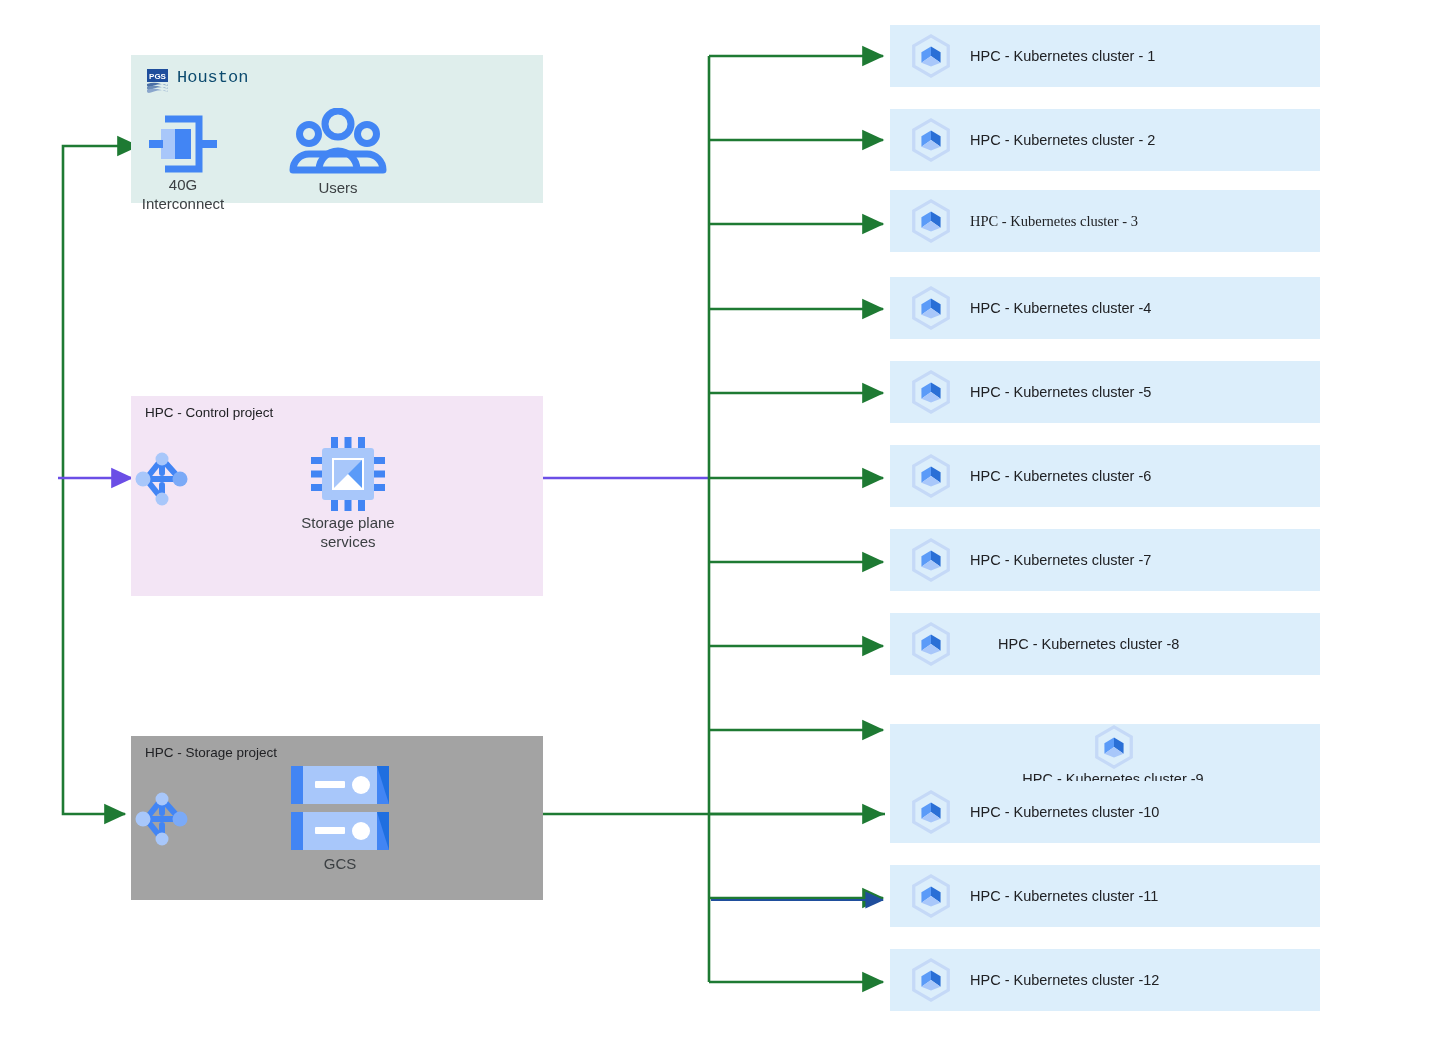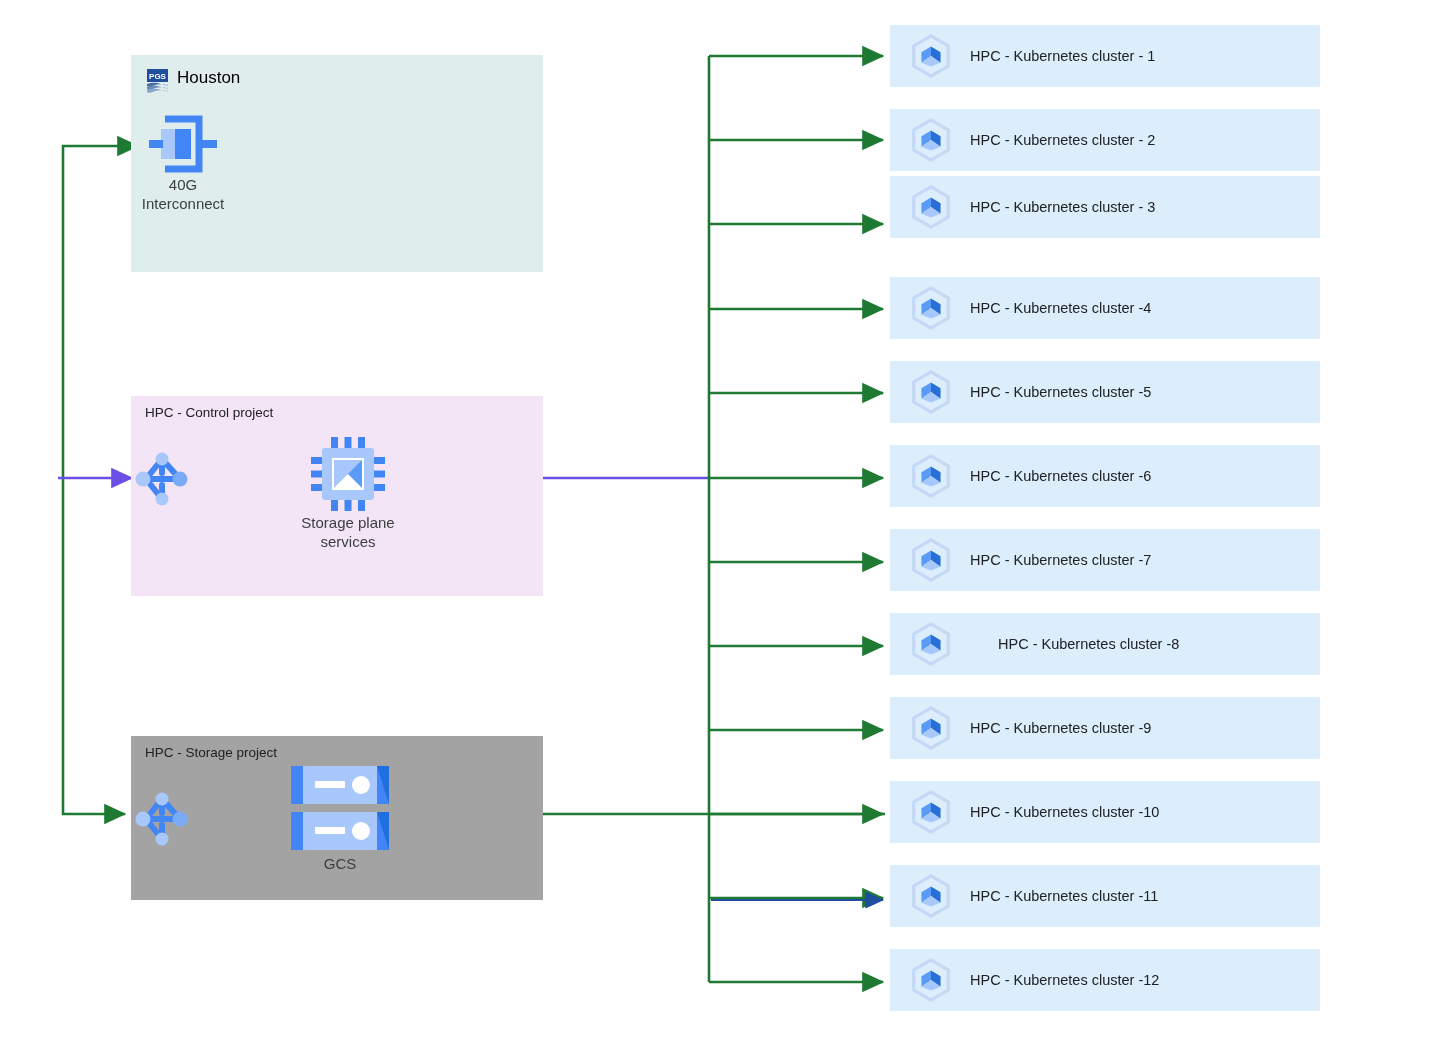--- a/index.html
+++ b/index.html
@@ -13,25 +13,25 @@
   }
   #canvas{position:absolute;inset:0;width:1456px;height:1048px;}
   #edges{position:absolute;left:0;top:0;width:1456px;height:1048px;pointer-events:none;}
 
   
   .panel{position:absolute;box-sizing:border-box;}
   .panel-title{
     position:absolute;left:14px;top:8px;
     font-size:13.5px;line-height:18px;color:#202124;white-space:nowrap;
   }
-  #panel-houston{left:131px;top:55px;width:412px;height:217px;background:#dfeeec;}
+  #panel-houston{left:131px;top:55px;width:412px;height:148px;background:#dfeeec;}
   #panel-control{left:131px;top:396px;width:412px;height:200px;background:#f3e5f5;}
   #panel-storage{left:131px;top:736px;width:412px;height:164px;background:#a3a3a3;}
 
-  #panel-houston .panel-title{left:46px;top:14px;font-size:17px;color:#000000;}
+  #panel-houston .panel-title{left:46px;top:14px;font-size:17px;color:#0c4a6e;font-family:Liberation Mono, monospace;}
 
   
   .pgs-logo{position:absolute;left:14px;top:13px;width:26px;height:26px;}
 
   
   .node{position:absolute;text-align:center;}
   .node-label{
     font-size:15px;line-height:19px;color:#3c4043;white-space:pre-line;
     margin-top:2px;
   }
@@ -154,20 +154,30 @@
       <path d="M16,4 h34 v50 h-34" fill="none" stroke="#4285f4" stroke-width="7"></path>
       <rect x="12" y="14" width="14" height="30" fill="#a8c7fa"></rect>
       <rect x="26" y="14" width="16" height="30" fill="#4285f4"></rect>
       <rect x="0" y="25" width="14" height="8" fill="#4285f4"></rect>
       <rect x="52" y="25" width="16" height="8" fill="#4285f4"></rect>
     </svg>
     <div class="node-label">40G
 Interconnect</div>
   </div>
 
+  <div class="node" id="node-users">
+    <svg class="node-icon" width="100" height="68" viewBox="0 0 100 68" xmlns="http://www.w3.org/2000/svg">
+      <circle cx="50" cy="16" r="13" fill="none" stroke="#4285f4" stroke-width="7"></circle>
+      <circle cx="21" cy="26" r="9.5" fill="none" stroke="#4285f4" stroke-width="7"></circle>
+      <circle cx="79" cy="26" r="9.5" fill="none" stroke="#4285f4" stroke-width="7"></circle>
+      <path d="M5,62 a16,16 0 0 1 16,-16 h58 a16,16 0 0 1 16,16 z" fill="none" stroke="#4285f4" stroke-width="7" stroke-linejoin="round"></path>
+      <path d="M31,62 a19,19 0 0 1 38,0" fill="none" stroke="#4285f4" stroke-width="7"></path>
+    </svg>
+    <div class="node-label">Users</div>
+  </div>
 
   <div class="panel" id="panel-control">
     <div class="panel-title">HPC - Control project</div>
   </div>
 
   <div class="node" id="node-ctrl-vpc">
     <svg class="node-icon" width="58" height="58" viewBox="0 0 58 58" xmlns="http://www.w3.org/2000/svg">
       <g stroke="#4285f4" stroke-width="6" fill="none" stroke-linecap="round">
         <line x1="10" y1="29" x2="46" y2="29"></line>
         <line x1="13" y1="29" x2="29" y2="9"></line>
@@ -262,21 +272,21 @@
   <div class="cluster-card" style="top: 109px;">
     <svg class="cluster-icon" viewBox="0 0 48 48" xmlns="http://www.w3.org/2000/svg">
       <path d="M24,3 L42,13.5 L42,34.5 L24,45 L6,34.5 L6,13.5 z" fill="none" stroke="#c5d9f7" stroke-width="3.4"></path>
       <path d="M24,14 L24,24 L14,31 L14,20 z" fill="#5b9bf8"></path>
       <path d="M24,14 L24,24 L34,31 L34,20 z" fill="#2a6fd6"></path>
       <path d="M14,31 L24,24 L34,31 L24,35 z" fill="#a8c7fa"></path>
     </svg>
     <div class="cluster-label">HPC - Kubernetes cluster - 2</div>
   </div>
 
-  <div class="cluster-card" style="top: 176px;">
+  <div class="cluster-card" style="top: 190px; font-family: Liberation Serif, serif;">
     <svg class="cluster-icon" viewBox="0 0 48 48" xmlns="http://www.w3.org/2000/svg">
       <path d="M24,3 L42,13.5 L42,34.5 L24,45 L6,34.5 L6,13.5 z" fill="none" stroke="#c5d9f7" stroke-width="3.4"></path>
       <path d="M24,14 L24,24 L14,31 L14,20 z" fill="#5b9bf8"></path>
       <path d="M24,14 L24,24 L34,31 L34,20 z" fill="#2a6fd6"></path>
       <path d="M14,31 L24,24 L34,31 L24,35 z" fill="#a8c7fa"></path>
     </svg>
     <div class="cluster-label">HPC - Kubernetes cluster - 3</div>
   </div>
 
   <div class="cluster-card" style="top: 277px;">
@@ -322,21 +332,21 @@
   <div class="cluster-card" style="top: 613px; gap: 28px;">
     <svg class="cluster-icon" viewBox="0 0 48 48" xmlns="http://www.w3.org/2000/svg">
       <path d="M24,3 L42,13.5 L42,34.5 L24,45 L6,34.5 L6,13.5 z" fill="none" stroke="#c5d9f7" stroke-width="3.4"></path>
       <path d="M24,14 L24,24 L14,31 L14,20 z" fill="#5b9bf8"></path>
       <path d="M24,14 L24,24 L34,31 L34,20 z" fill="#2a6fd6"></path>
       <path d="M14,31 L24,24 L34,31 L24,35 z" fill="#a8c7fa"></path>
     </svg>
     <div class="cluster-label">HPC - Kubernetes cluster -8</div>
   </div>
 
-  <div class="cluster-card" style="top: 697px;">
+  <div class="cluster-card" style="top: 724px; flex-direction: column;">
     <svg class="cluster-icon" viewBox="0 0 48 48" xmlns="http://www.w3.org/2000/svg">
       <path d="M24,3 L42,13.5 L42,34.5 L24,45 L6,34.5 L6,13.5 z" fill="none" stroke="#c5d9f7" stroke-width="3.4"></path>
       <path d="M24,14 L24,24 L14,31 L14,20 z" fill="#5b9bf8"></path>
       <path d="M24,14 L24,24 L34,31 L34,20 z" fill="#2a6fd6"></path>
       <path d="M14,31 L24,24 L34,31 L24,35 z" fill="#a8c7fa"></path>
     </svg>
     <div class="cluster-label">HPC - Kubernetes cluster -9</div>
   </div>
 
   <div class="cluster-card" style="top: 781px;">

